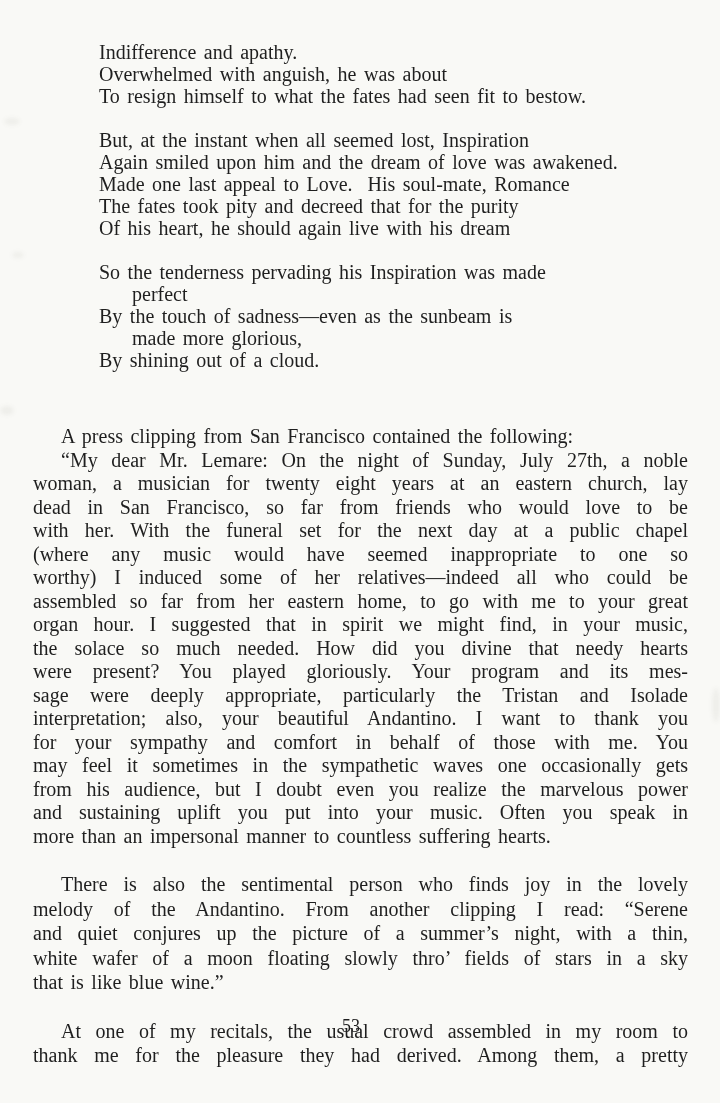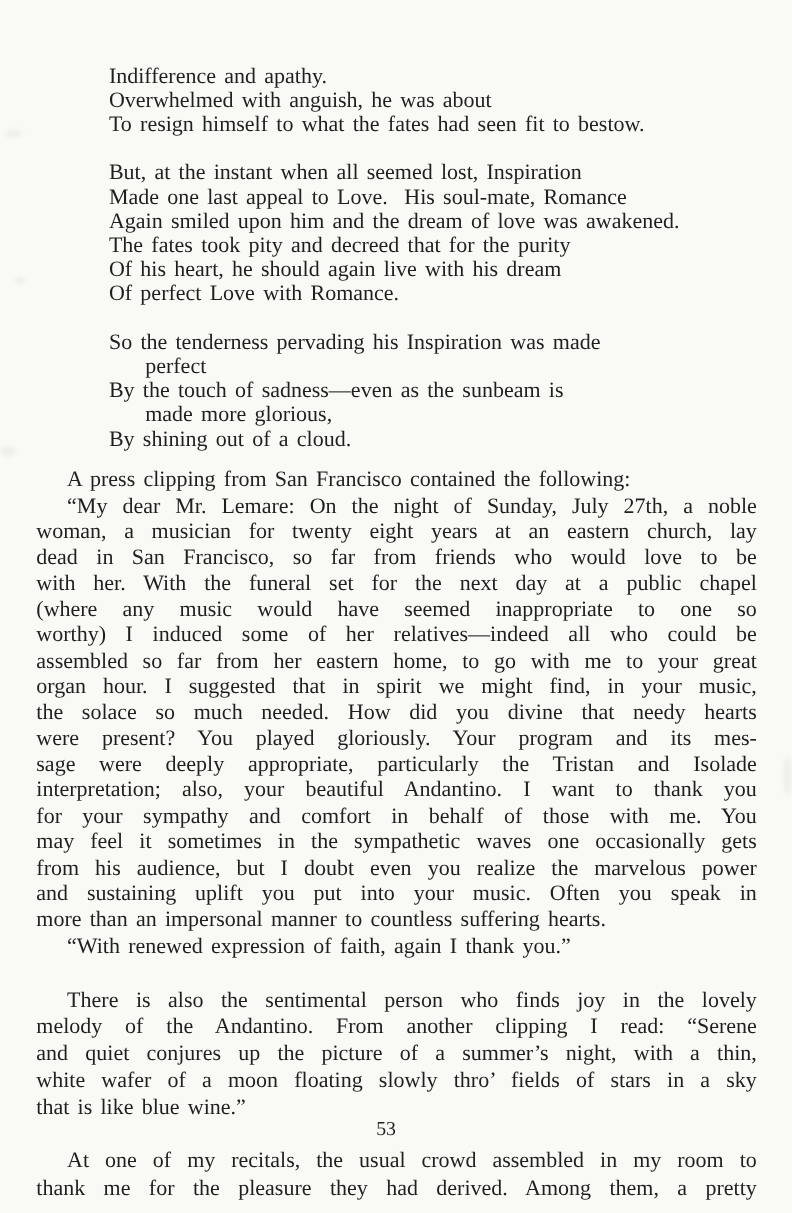--- a/index.html
+++ b/index.html
@@ -2,21 +2,21 @@
 <html><head>
 <meta charset="utf-8">
 <style>
   html,body{margin:0;padding:0;background:#e9e9e7;}
   .page{
     position:relative;width:720px;height:1103px;
     background:#f9f9f6;color:#1f1f1f;
     font-family:"Liberation Serif","DejaVu Serif",serif;
     overflow:hidden;
   }
-  .poem{position:absolute;left:99px;top:58px;font-size:20px;line-height:22px;word-spacing:2.5px;}
+  .poem{position:absolute;left:99px;top:41px;font-size:20px;line-height:22px;word-spacing:2.5px;}
   .stanza{margin:0 0 22px 0;}
   .pline{white-space:pre-wrap;}
   .pline.hang{padding-left:33px;}
   .prose{position:absolute;left:33px;top:425px;width:655px;font-size:20px;line-height:24.5px;word-spacing:1px;}
   .para{margin:0;}
   .para.tight{line-height:23.5px;}
   .para.gap{margin-top:24px;}
   .line{text-align:justify;text-align-last:justify;}
   .line.first{text-indent:28px;}
   .line.short{text-align:right;text-align-last:left;word-spacing:2.5px;}
@@ -38,25 +38,24 @@
   <div class="smudge s4"></div>
 
   <div class="poem">
       <div class="stanza">
         <div class="pline">Indifference and apathy.</div>
         <div class="pline">Overwhelmed with anguish, he was about</div>
         <div class="pline">To resign himself to what the fates had seen fit to bestow.</div>
       </div>
       <div class="stanza">
         <div class="pline">But, at the instant when all seemed lost, Inspiration</div>
+        <div class="pline">Again smiled upon him and the dream of love was awakened.</div>
         <div class="pline">Made one last appeal to Love.  His soul-mate, Romance</div>
-        <div class="pline">Again smiled upon him and the dream of love was awakened.</div>
         <div class="pline">The fates took pity and decreed that for the purity</div>
         <div class="pline">Of his heart, he should again live with his dream</div>
-        <div class="pline">Of perfect Love with Romance.</div>
       </div>
       <div class="stanza">
         <div class="pline">So the tenderness pervading his Inspiration was made</div>
         <div class="pline hang">perfect</div>
         <div class="pline">By the touch of sadness—even as the sunbeam is</div>
         <div class="pline hang">made more glorious,</div>
         <div class="pline">By shining out of a cloud.</div>
       </div>
     </div>
 
@@ -76,23 +75,20 @@
         <div class="line"><span>the solace so much needed.  How did you divine that needy hearts</span></div>
         <div class="line"><span>were present?  You played gloriously.  Your program and its mes-</span></div>
         <div class="line"><span>sage were deeply appropriate, particularly the </span><span class="it">Tristan and Isolade</span></div>
         <div class="line"><span>interpretation; also, your beautiful </span><span class="it">Andantino</span><span>. I want to thank you</span></div>
         <div class="line"><span>for your sympathy and comfort in behalf of those with me.  You</span></div>
         <div class="line"><span>may feel it sometimes in the sympathetic waves one occasionally gets</span></div>
         <div class="line"><span>from his audience, but I doubt even </span><span class="it">you</span><span> realize the marvelous power</span></div>
         <div class="line"><span>and sustaining uplift you put into your music.  Often you speak in</span></div>
         <div class="line short"><span>more than an impersonal manner to countless suffering hearts.</span></div>
       </div>
-      <div class="para">
-        <div class="line first short"><span>“With renewed expression of faith, again I thank you.”</span></div>
-      </div>
       <div class="para gap">
         <div class="line first"><span>There is also the sentimental person who finds joy in the lovely</span></div>
         <div class="line"><span>melody of the </span><span class="it">Andantino</span><span>.  From another clipping I read: “Serene</span></div>
         <div class="line"><span>and quiet conjures up the picture of a summer’s night, with a thin,</span></div>
         <div class="line"><span>white wafer of a moon floating slowly thro’ fields of stars in a sky</span></div>
         <div class="line short"><span>that is like blue wine.”</span></div>
       </div>
       <div class="para gap">
         <div class="line first"><span>At one of my recitals, the usual crowd assembled in my room to</span></div>
         <div class="line"><span>thank me for the pleasure they had derived.  Among them, a pretty</span></div>

